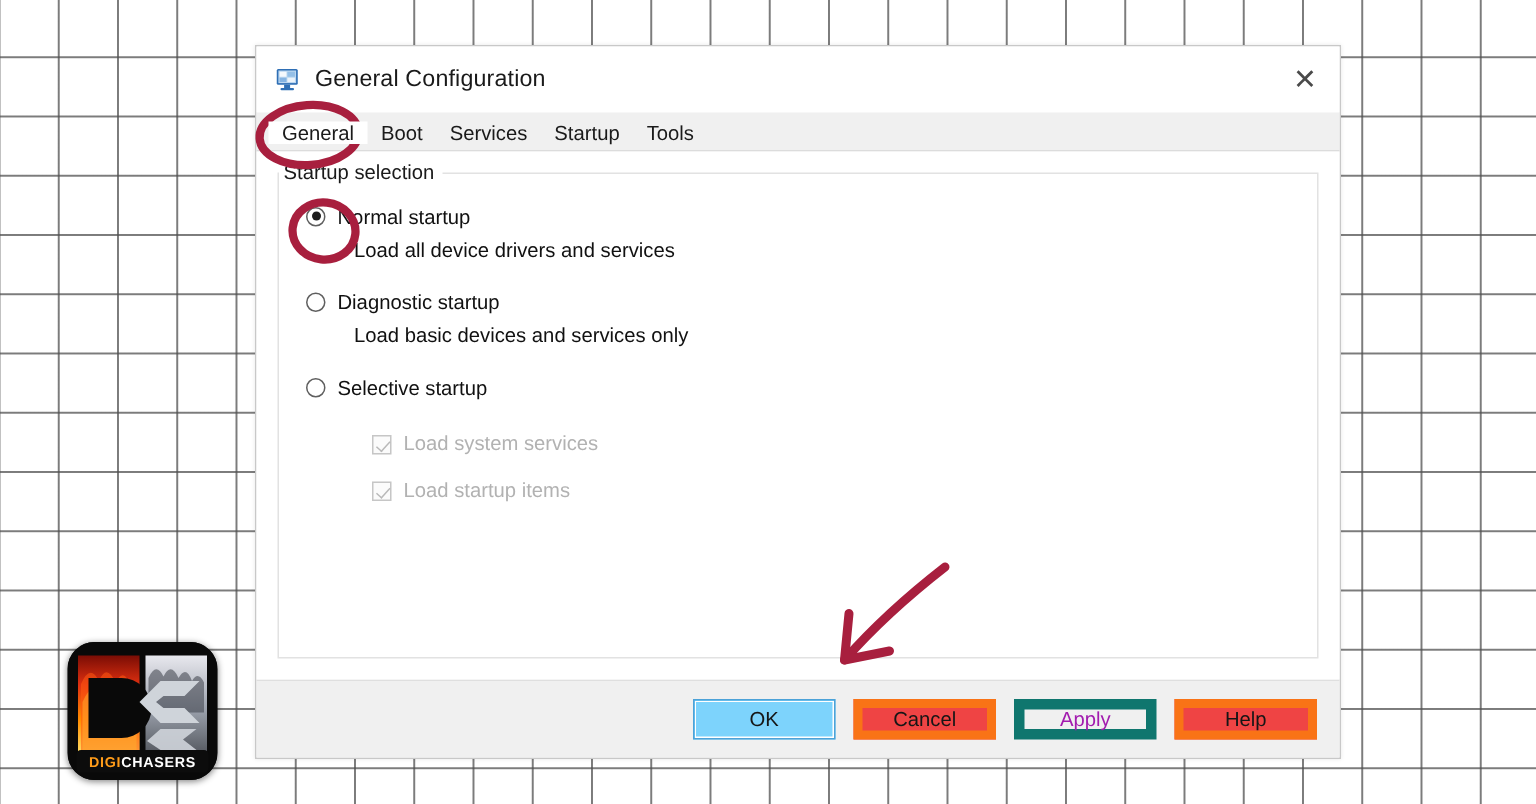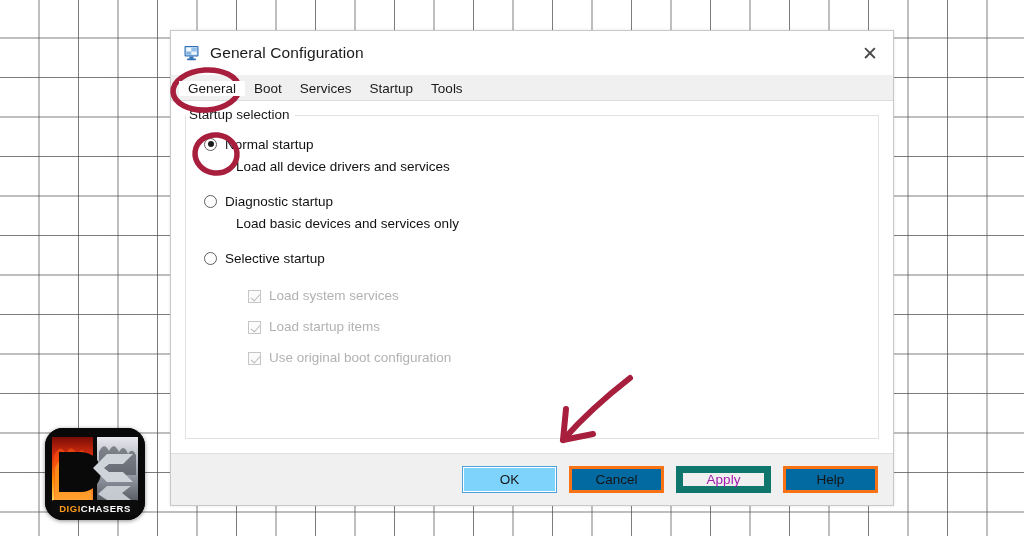--- a/index.html
+++ b/index.html
@@ -215,22 +215,22 @@
     align-items: center;
     justify-content: flex-end;
     padding-right: 15px;
     gap: 12px;
   }
   .btn {
     width: 95px;
     height: 27px;
     font-size: 13.5px;
     color: #161616;
-    background: #0369a1;
-    border: 3px solid #f97316;
+    background: #ef4444;
+    border: 6px solid #f97316;
     display: flex;
     align-items: center;
     justify-content: center;
     cursor: default;
     user-select: none;
   }
   .btn.primary {
     background: #7dd3fc;
     border: 1px solid #4ca2d8;
     box-shadow: inset 0 0 0 1px #ffffff;
@@ -347,24 +347,20 @@
           <div class="gap-md"></div>
 
           <div class="check-row">
             <span class="checkbox checked"></span>
             <span class="check-label">Load system services</span>
           </div>
           <div class="check-row">
             <span class="checkbox checked"></span>
             <span class="check-label">Load startup items</span>
           </div>
-          <div class="check-row">
-            <span class="checkbox checked"></span>
-            <span class="check-label">Use original boot configuration</span>
-          </div>
 
         </div>
       </div>
     </div>
 
     <div class="footer">
       <div class="btn primary">
         <span>OK</span>
       </div>
       <div class="btn">

